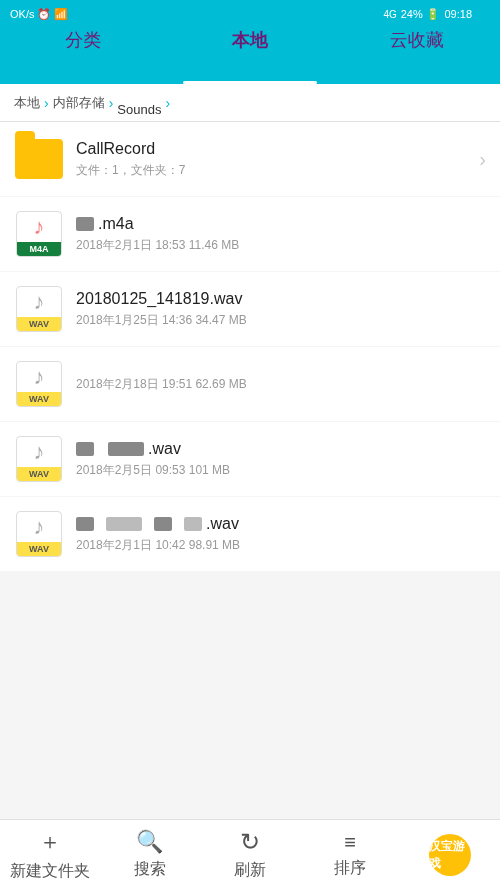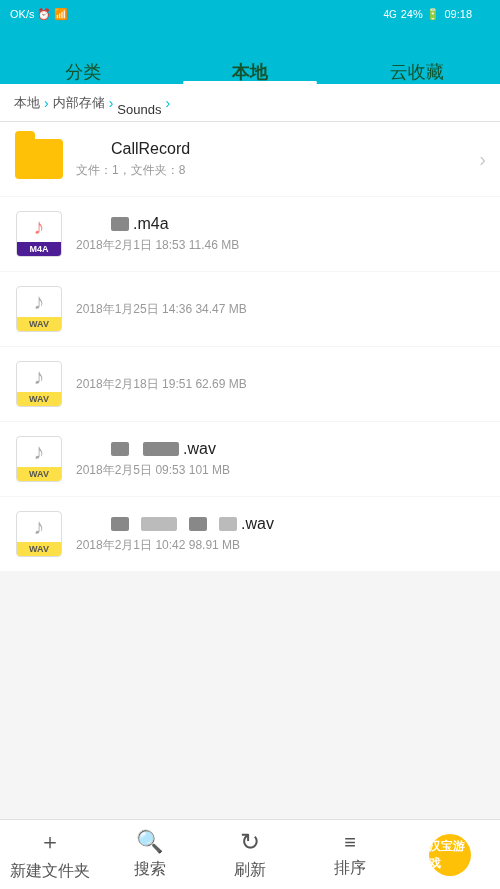--- a/index.html
+++ b/index.html
@@ -45,22 +45,22 @@
       background: #00bcd4;
       height: 56px;
       display: flex;
       align-items: center;
     }
     .tab-item {
       flex: 1;
       display: flex;
       flex-direction: column;
       align-items: center;
-      justify-content: flex-end;
-      color: #14532d;
+      justify-content: flex-start;
+      color: #701a75;
       font-size: 18px;
       height: 100%;
       cursor: pointer;
       position: relative;
     }
     .tab-item.active::after {
       content: '';
       position: absolute;
       bottom: 0;
       left: 10%;
@@ -145,21 +145,21 @@
       border: 1.5px solid #ddd;
       border-radius: 4px;
       display: flex;
       flex-direction: column;
       align-items: center;
       justify-content: flex-end;
       overflow: hidden;
       position: relative;
     }
     .audio-icon-label {
-      background: #4c1d95;
+      background: #15803d;
       color: white;
       font-size: 9px;
       font-weight: bold;
       width: 100%;
       text-align: center;
       padding: 2px 0;
     }
     .audio-icon-label.wav {
       background: #fde047;
       color: #555;
@@ -176,21 +176,20 @@
     .file-info {
       flex: 1;
     }
     .file-name {
       font-size: 16px;
       color: #222;
       margin-bottom: 4px;
       display: flex;
       align-items: center;
       gap: 4px;
-      margin-left: 35px;
     }
     .file-meta {
       font-size: 12px;
       color: #999;
     }
 
     .file-arrow {
       color: #ccc;
       font-size: 20px;
       margin-left: 8px;
@@ -296,21 +295,21 @@
 </div>
 
 <div class="main-content">
 
   <div class="file-item">
     <div class="file-icon">
       <div class="folder-icon-shape"></div>
     </div>
     <div class="file-info">
       <div class="file-name">CallRecord</div>
-      <div class="file-meta">文件：1，文件夹：8</div>
+      <div class="file-meta">文件：1，文件夹：7</div>
     </div>
     <span class="file-arrow">›</span>
   </div>
 
   <div class="file-item">
     <div class="file-icon">
       <div class="audio-icon-wrap">
         <span class="audio-note">♪</span>
         <div class="audio-icon-label">M4A</div>
       </div>
@@ -325,20 +324,21 @@
   </div>
 
   <div class="file-item">
     <div class="file-icon">
       <div class="audio-icon-wrap">
         <span class="audio-note wav-note">♪</span>
         <div class="audio-icon-label wav">WAV</div>
       </div>
     </div>
     <div class="file-info">
+      <div class="file-name">20180125_141819.wav</div>
       <div class="file-meta">2018年1月25日 14:36 34.47 MB</div>
     </div>
   </div>
 
   <div class="file-item">
     <div class="file-icon">
       <div class="audio-icon-wrap">
         <span class="audio-note wav-note">♪</span>
         <div class="audio-icon-label wav">WAV</div>
       </div>

